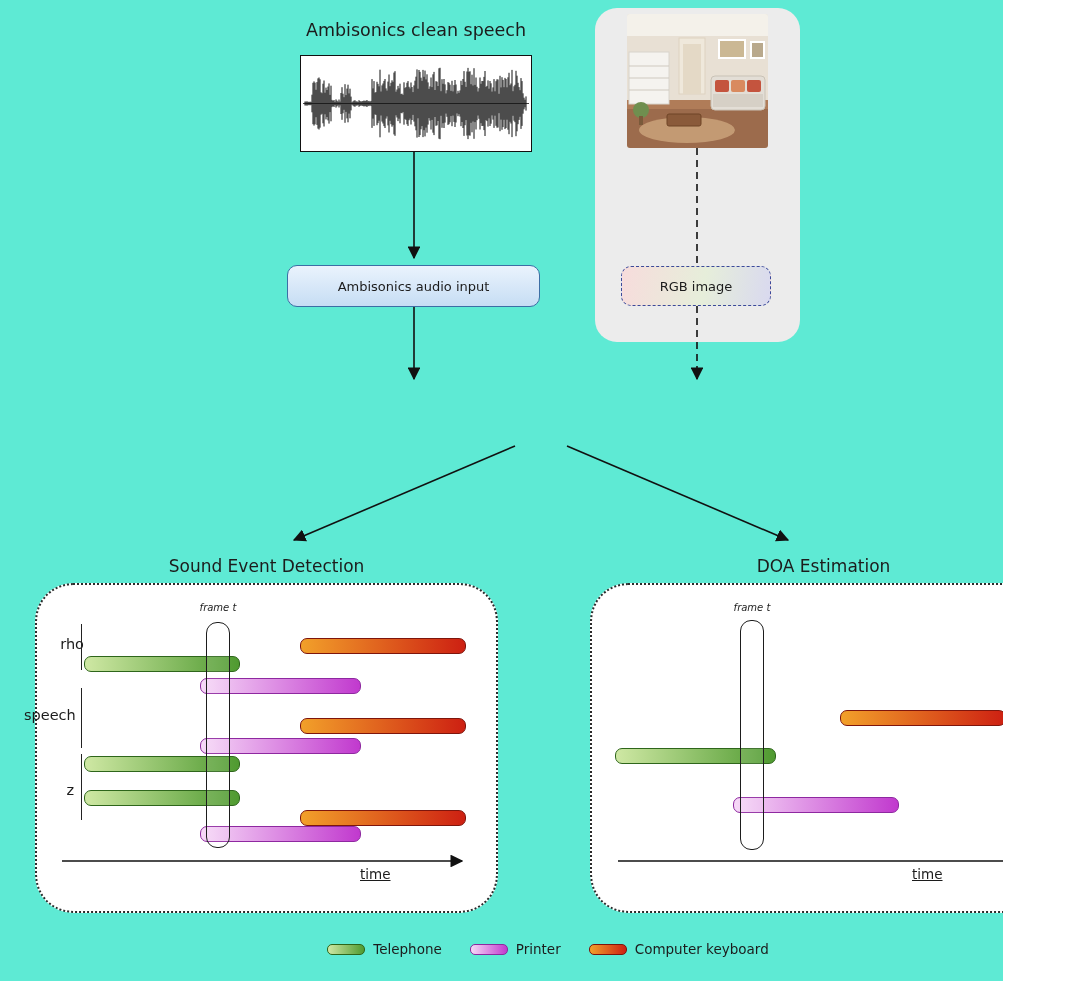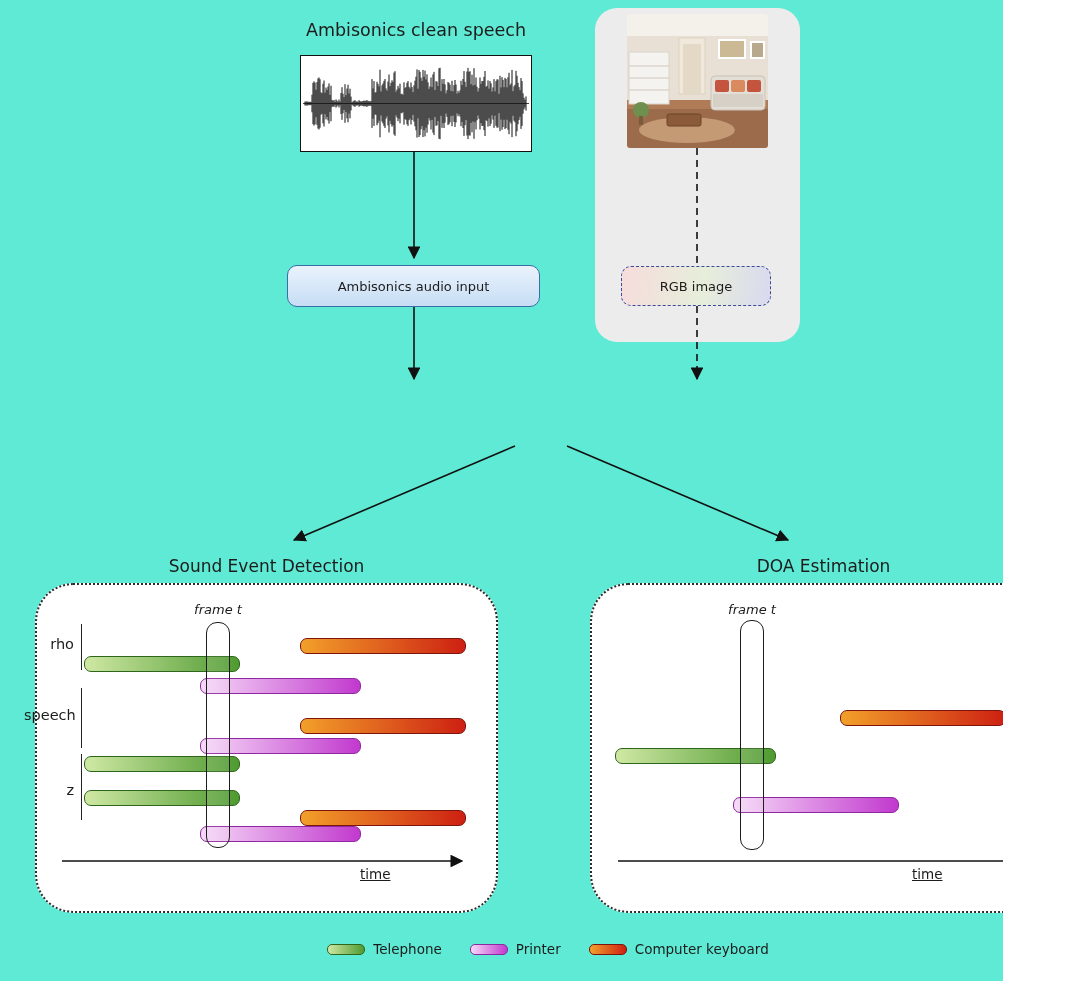--- a/index.html
+++ b/index.html
@@ -33,26 +33,26 @@
     border-radius:14px; background:linear-gradient(180deg,#ffffff 12%,#f5c6cb 100%); font-size:18px; }
 
   .panel { border:2.2px dotted #2b2b2b; border-radius:38px; background:#fff; z-index:1; box-sizing:border-box; }
   .sed-panel { left:35px; top:583px; width:463px; height:330px; }
   .doa-panel { left:590px; top:583px; width:467px; height:330px; }
 
   .panel-title { text-align:center; font-size:17px; z-index:2; }
   .sed-title { left:35px; top:556px; width:463px; }
   .doa-title { left:590px; top:556px; width:467px; }
 
-  .frame-label { font-style:italic; font-size:13px; text-align:center; z-index:2; }
+  .frame-label { font-style:italic; font-size:10px; text-align:center; z-index:2; }
   .sed-frame-label { left:178px; top:602px; width:80px; }
   .doa-frame-label { left:712px; top:602px; width:80px; }
 
   .row-label { font-size:14.5px; text-align:right; z-index:2; }
-  .row-label-rho   { left:30px; top:636px; width:44px; }
+  .row-label-rho   { left:40px; top:636px; width:44px; }
   .row-label-theta { left:24px; top:707px; width:50px; }
   .row-label-z     { left:30px; top:782px; width:44px; }
   .bracket { width:0; border-left:1.6px solid #222; z-index:2; }
   .bracket-rho   { left:81px; top:624px; height:46px; }
   .bracket-theta { left:81px; top:688px; height:60px; }
   .bracket-z     { left:81px; top:754px; height:66px; }
 
   .bar { position:absolute; height:16px; border-radius:7px; box-sizing:border-box; z-index:4; }
   .telephone { background:linear-gradient(90deg,var(--telephone-start),var(--telephone-end));
     border:1px solid var(--telephone-border); }

